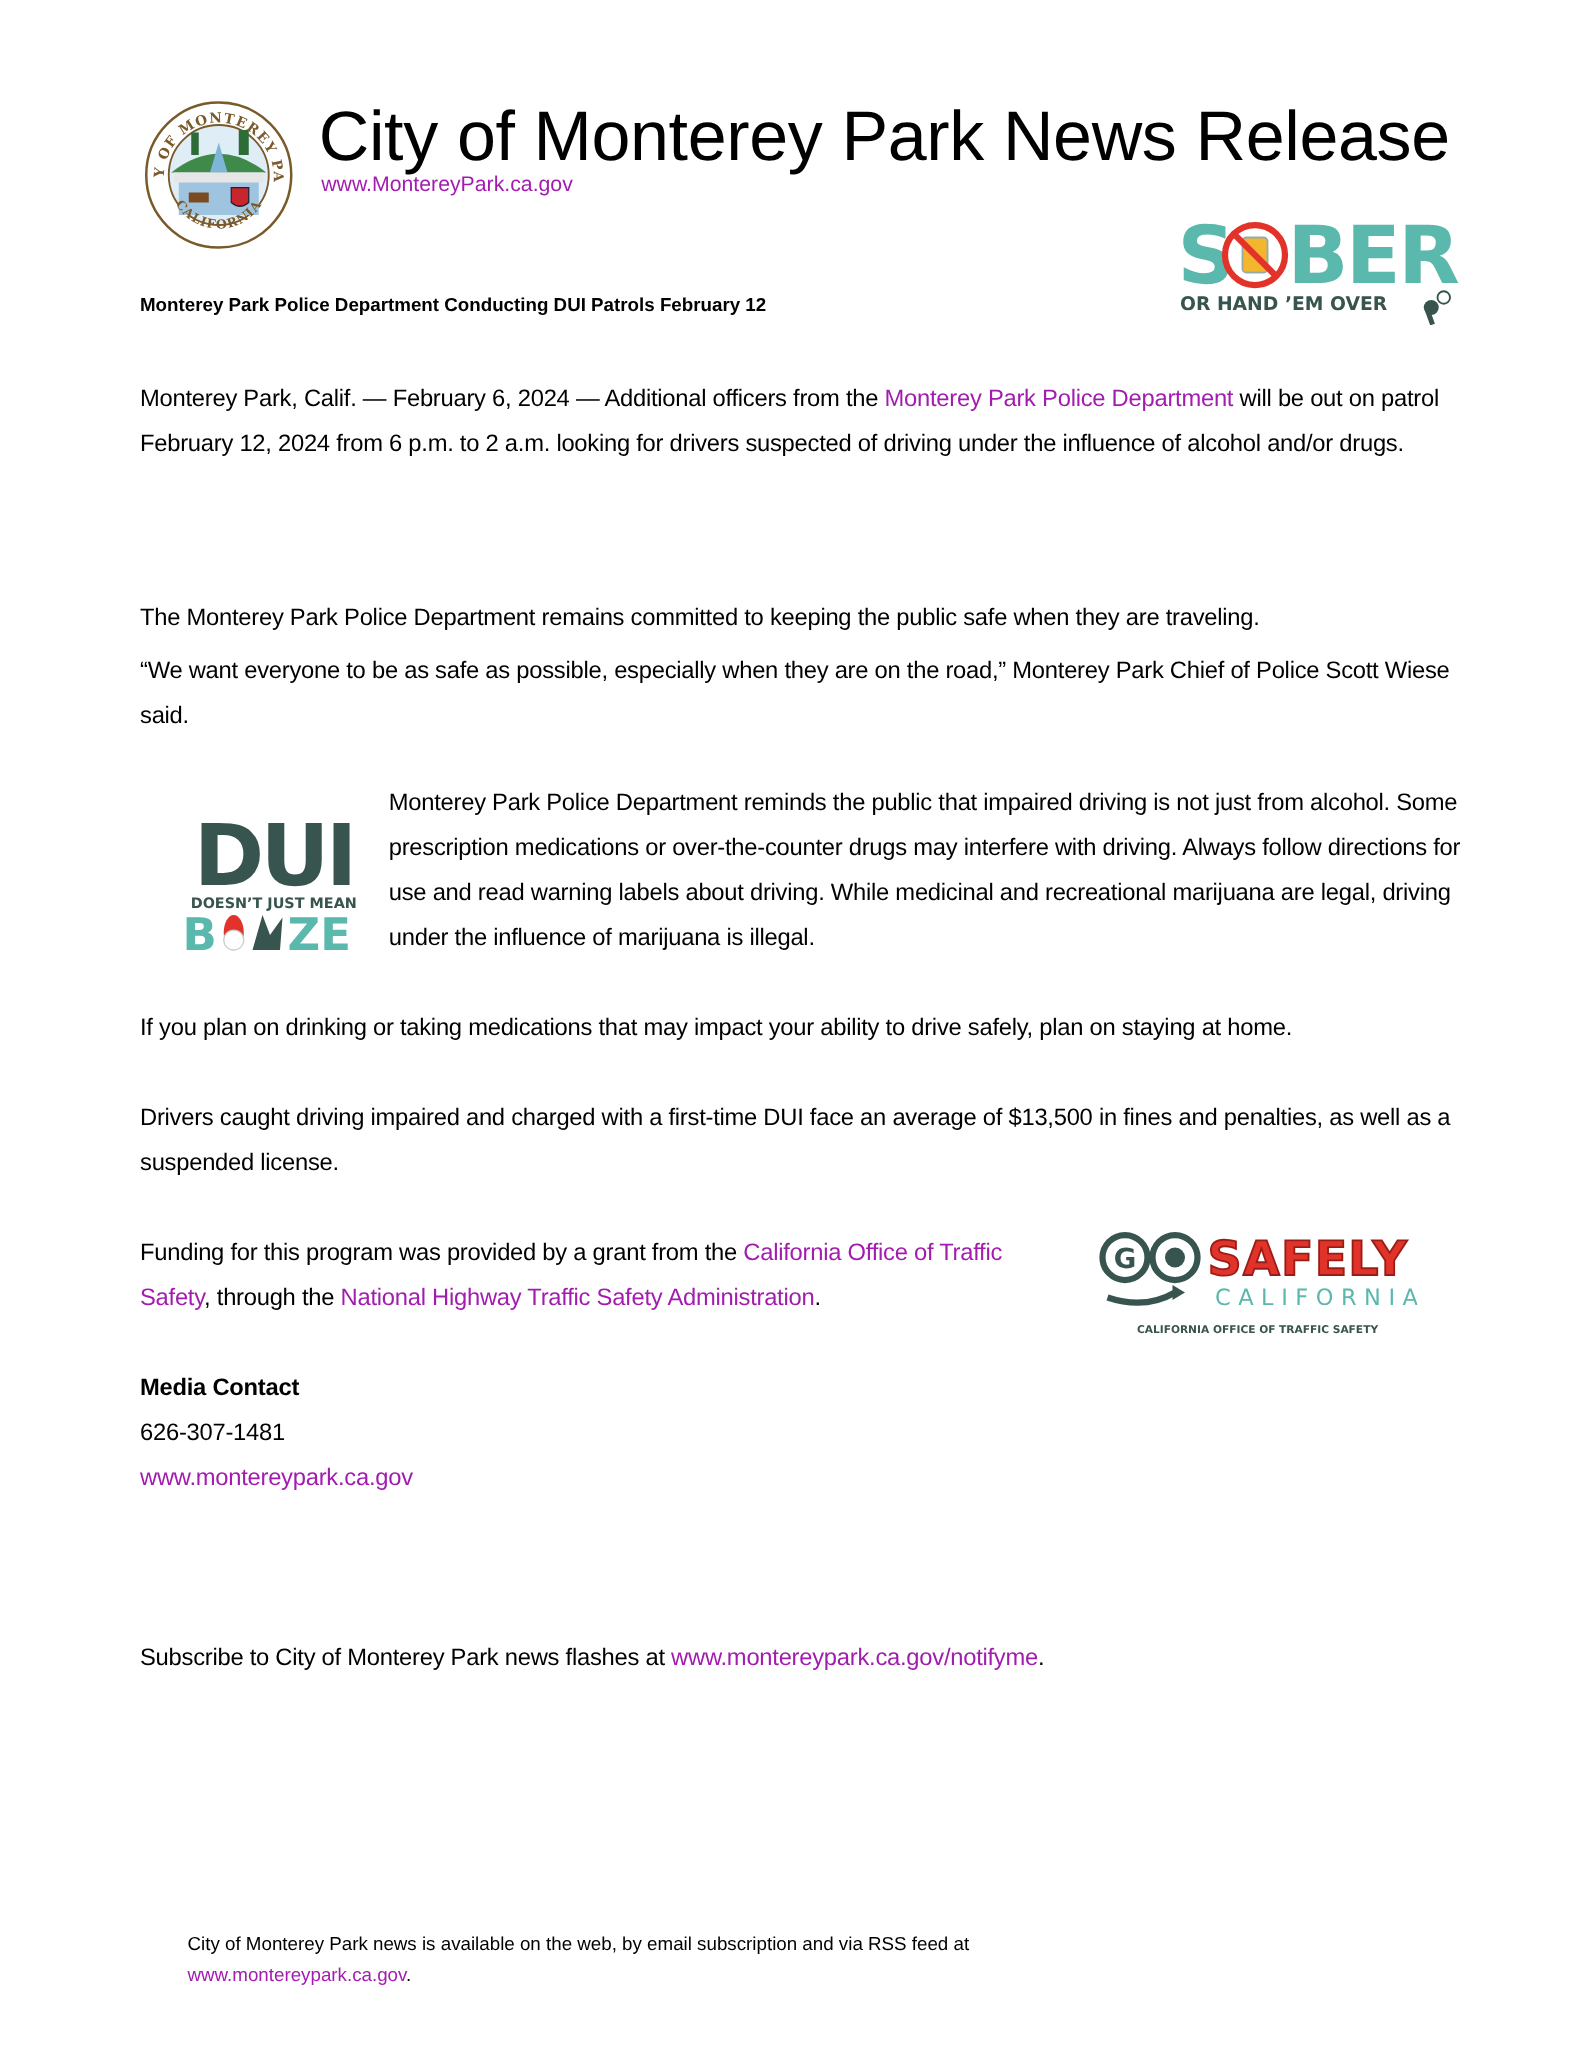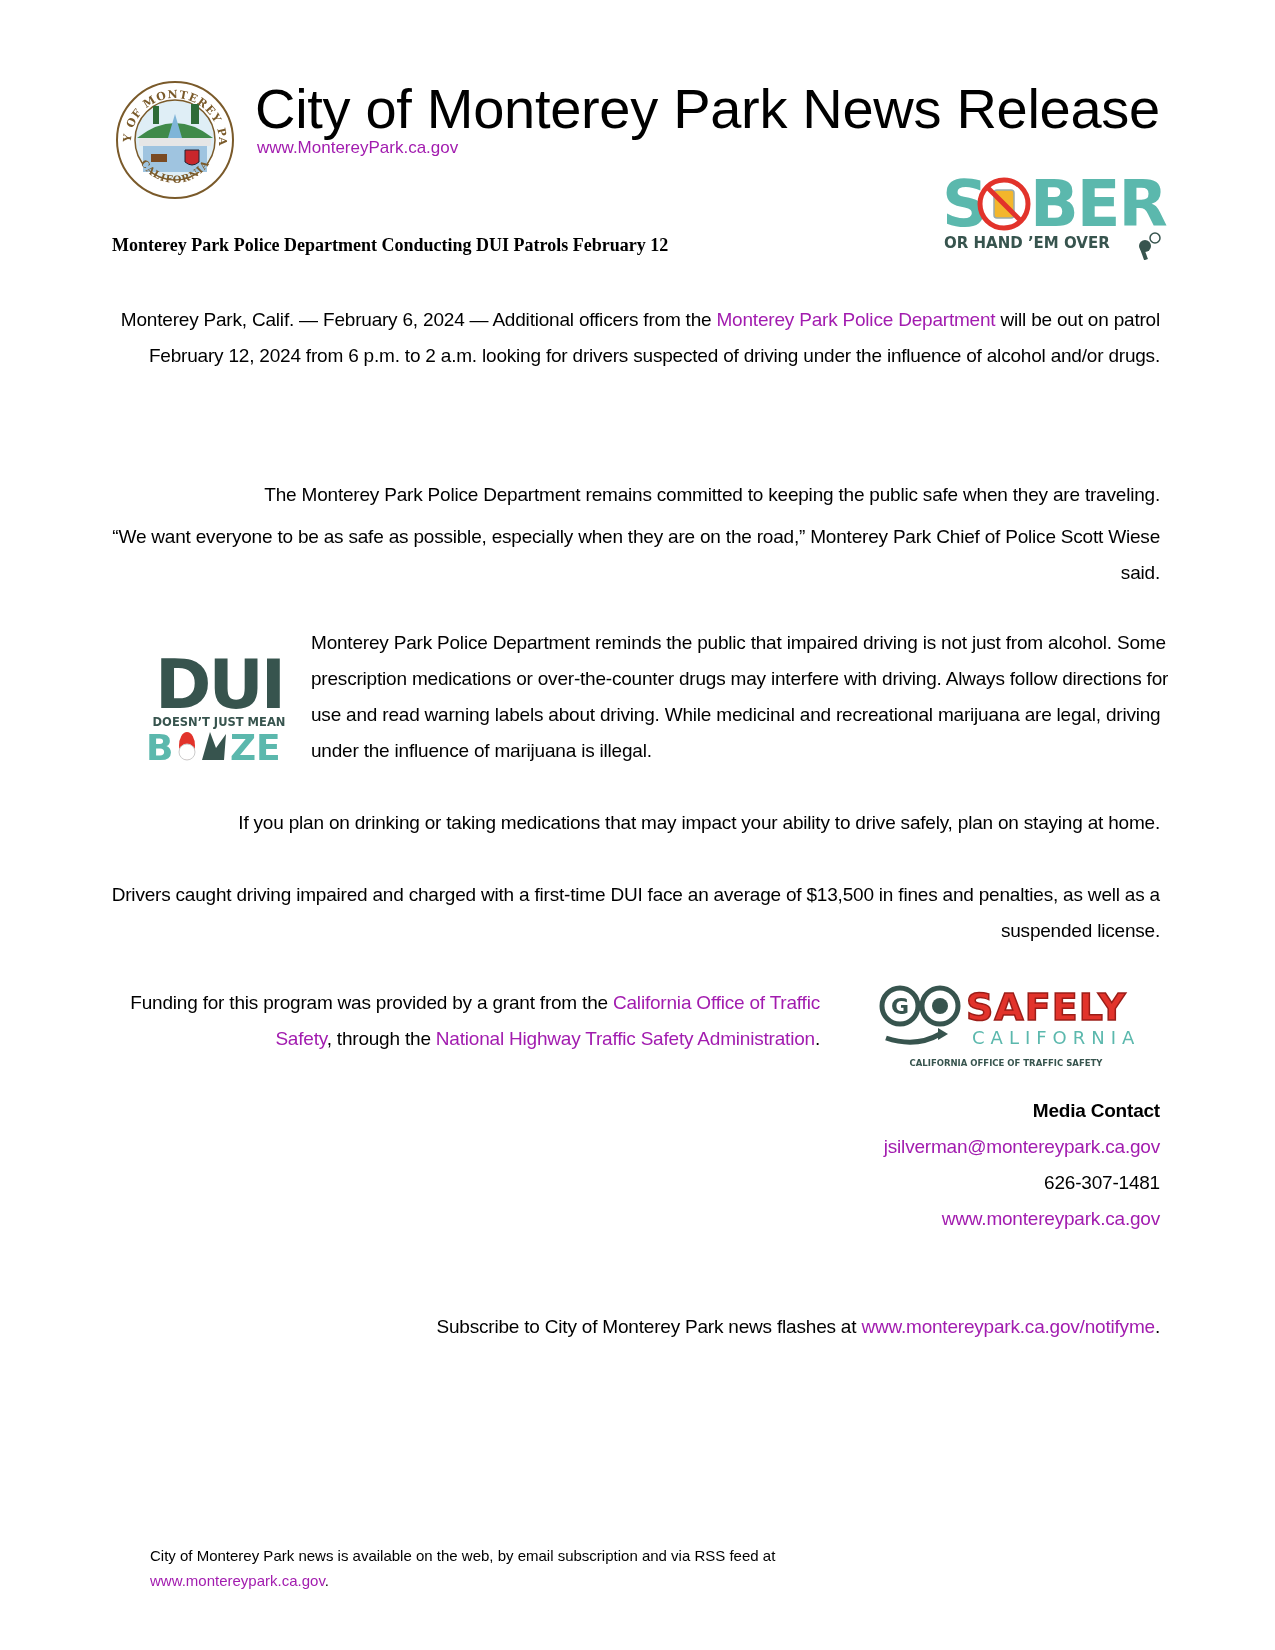--- a/index.html
+++ b/index.html
@@ -1,31 +1,31 @@
 <!DOCTYPE html>
 <html><head>
 <meta charset="utf-8">
 <style>
   html, body { margin:0; padding:0; background:#ffffff; }
   body { width:1275px; height:1650px; position:relative; overflow:hidden;
          font-family:"Liberation Sans", sans-serif; color:#000; }
   .abs { position:absolute; }
   a, .link { color:#a21caf; text-decoration:none; }
   .body-text { font-size:19px; line-height:36px; letter-spacing:-0.2px; }
-  .para { position:absolute; left:100px; width:1060px;text-align:right; }
+  .para { position:absolute; left:112px; width:1060px; }
 
   
   #seal { left:113px; top:80px; width:124px; height:120px; }
   #title { left:255px; top:84px; font-size:56px; line-height:50px; letter-spacing:-0.3px; white-space:nowrap; }
   #site-url { left:257px; top:138px; font-size:17px; line-height:20px; }
 
   
   #sober-logo { left:942px; top:168px; width:225px; height:92px; }
   
-  #headline { left:112px; top:230px; font-size:18px; font-weight:bold; line-height:30px; white-space:nowrap;font-family:Liberation Serif, serif; }
+  #headline { left:112px; top:230px; font-size:15px; font-weight:bold; line-height:30px; white-space:nowrap; }
 
   
   #dui-logo { left:144px; top:652px; width:150px; height:112px; }
   #dui-para { left:311px; top:625px; width:860px; }
 
   
   #gosafely-logo { left:878px; top:982px; width:256px; height:88px; }
 
   
   #footer { left:150px; top:1543px; font-size:15px; line-height:25px; }
@@ -120,21 +120,20 @@
     <text x="88" y="38" font-size="38" font-weight="bold" fill="#e2332b" stroke="#9b1c17" stroke-width="1.5" font-family="DejaVu Sans, sans-serif" letter-spacing="1">SAFELY</text>
     <path d="M8 56 Q38 66 62 52" fill="none" stroke="#37544e" stroke-width="5"></path>
     <polygon points="60,46 70,52 60,58" fill="#37544e"></polygon>
     <text x="94" y="62" font-size="18" fill="#5bb8ad" font-family="DejaVu Sans, sans-serif" letter-spacing="6">CALIFORNIA</text>
     <text x="128" y="84" text-anchor="middle" font-size="8.5" font-weight="bold" fill="#37544e" font-family="DejaVu Sans, sans-serif">CALIFORNIA OFFICE OF TRAFFIC SAFETY</text>
   </svg>
 </div>
 
 <div class="para body-text" style="top:1093px;">
   <div style="font-weight:bold;">Media Contact</div>
-  <div><a class="link">jsilverman@montereypark.ca.gov</a></div>
   <div>626-307-1481</div>
   <div><a class="link">www.montereypark.ca.gov</a></div>
 </div>
 
 <div class="para body-text" style="top:1309px;">
   <span>Subscribe to City of Monterey Park news flashes at </span><a class="link">www.montereypark.ca.gov/notifyme</a><span>.</span>
 </div>
 
 <div id="footer" class="abs">
   <div>City of Monterey Park news is available on the web, by email subscription and via RSS feed at</div>

